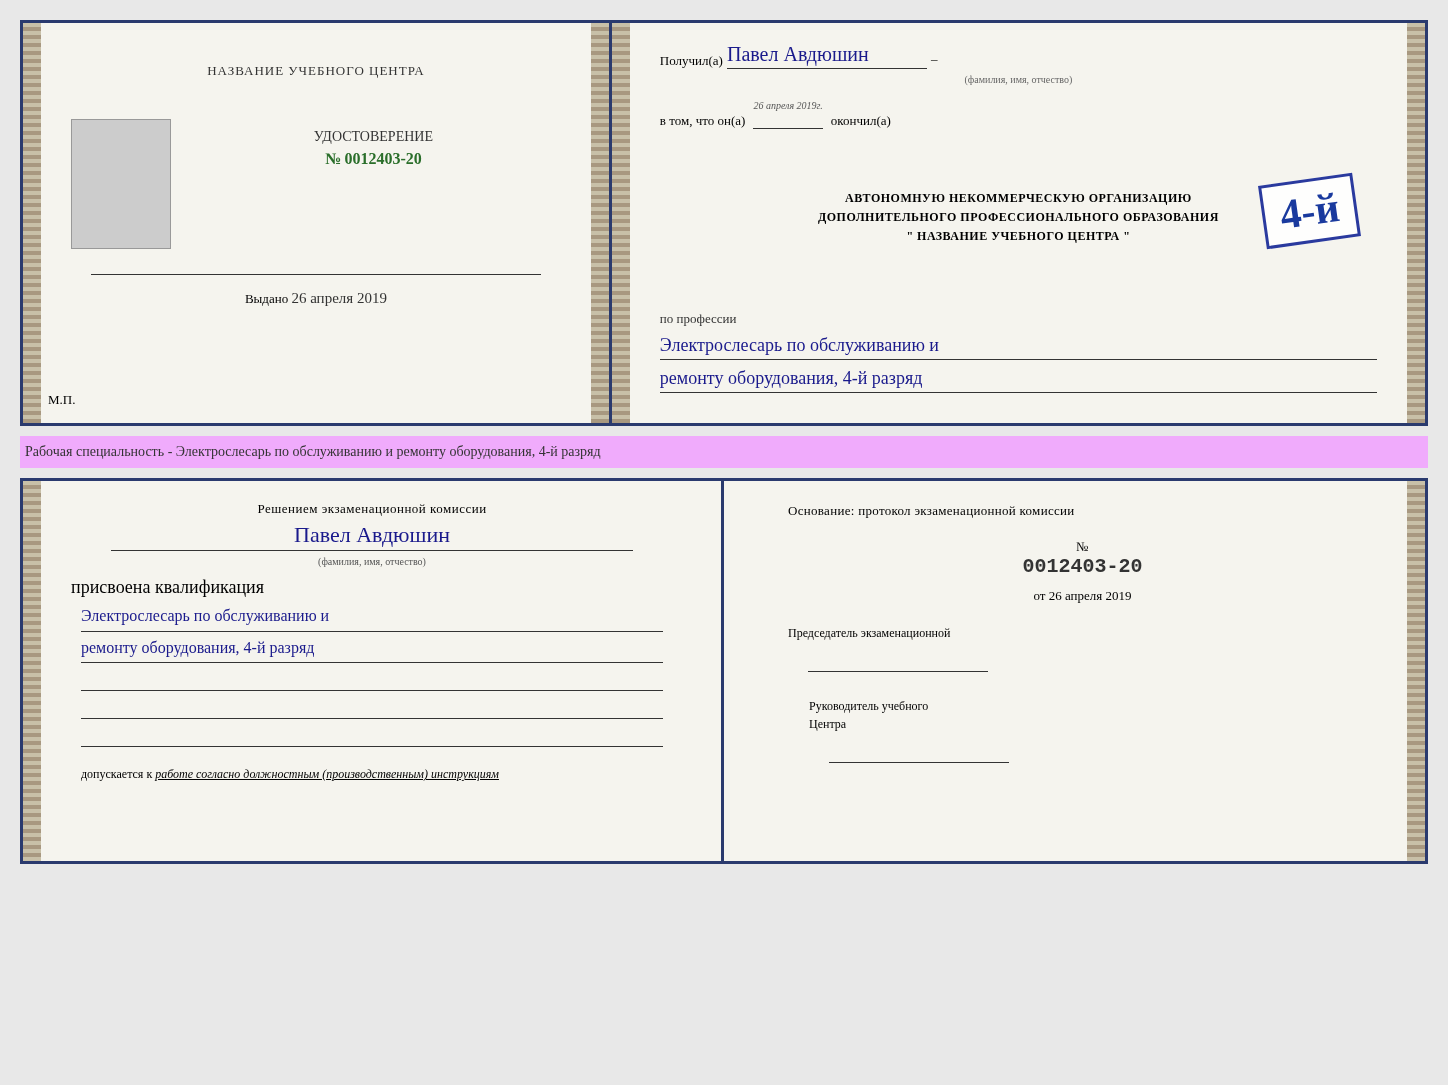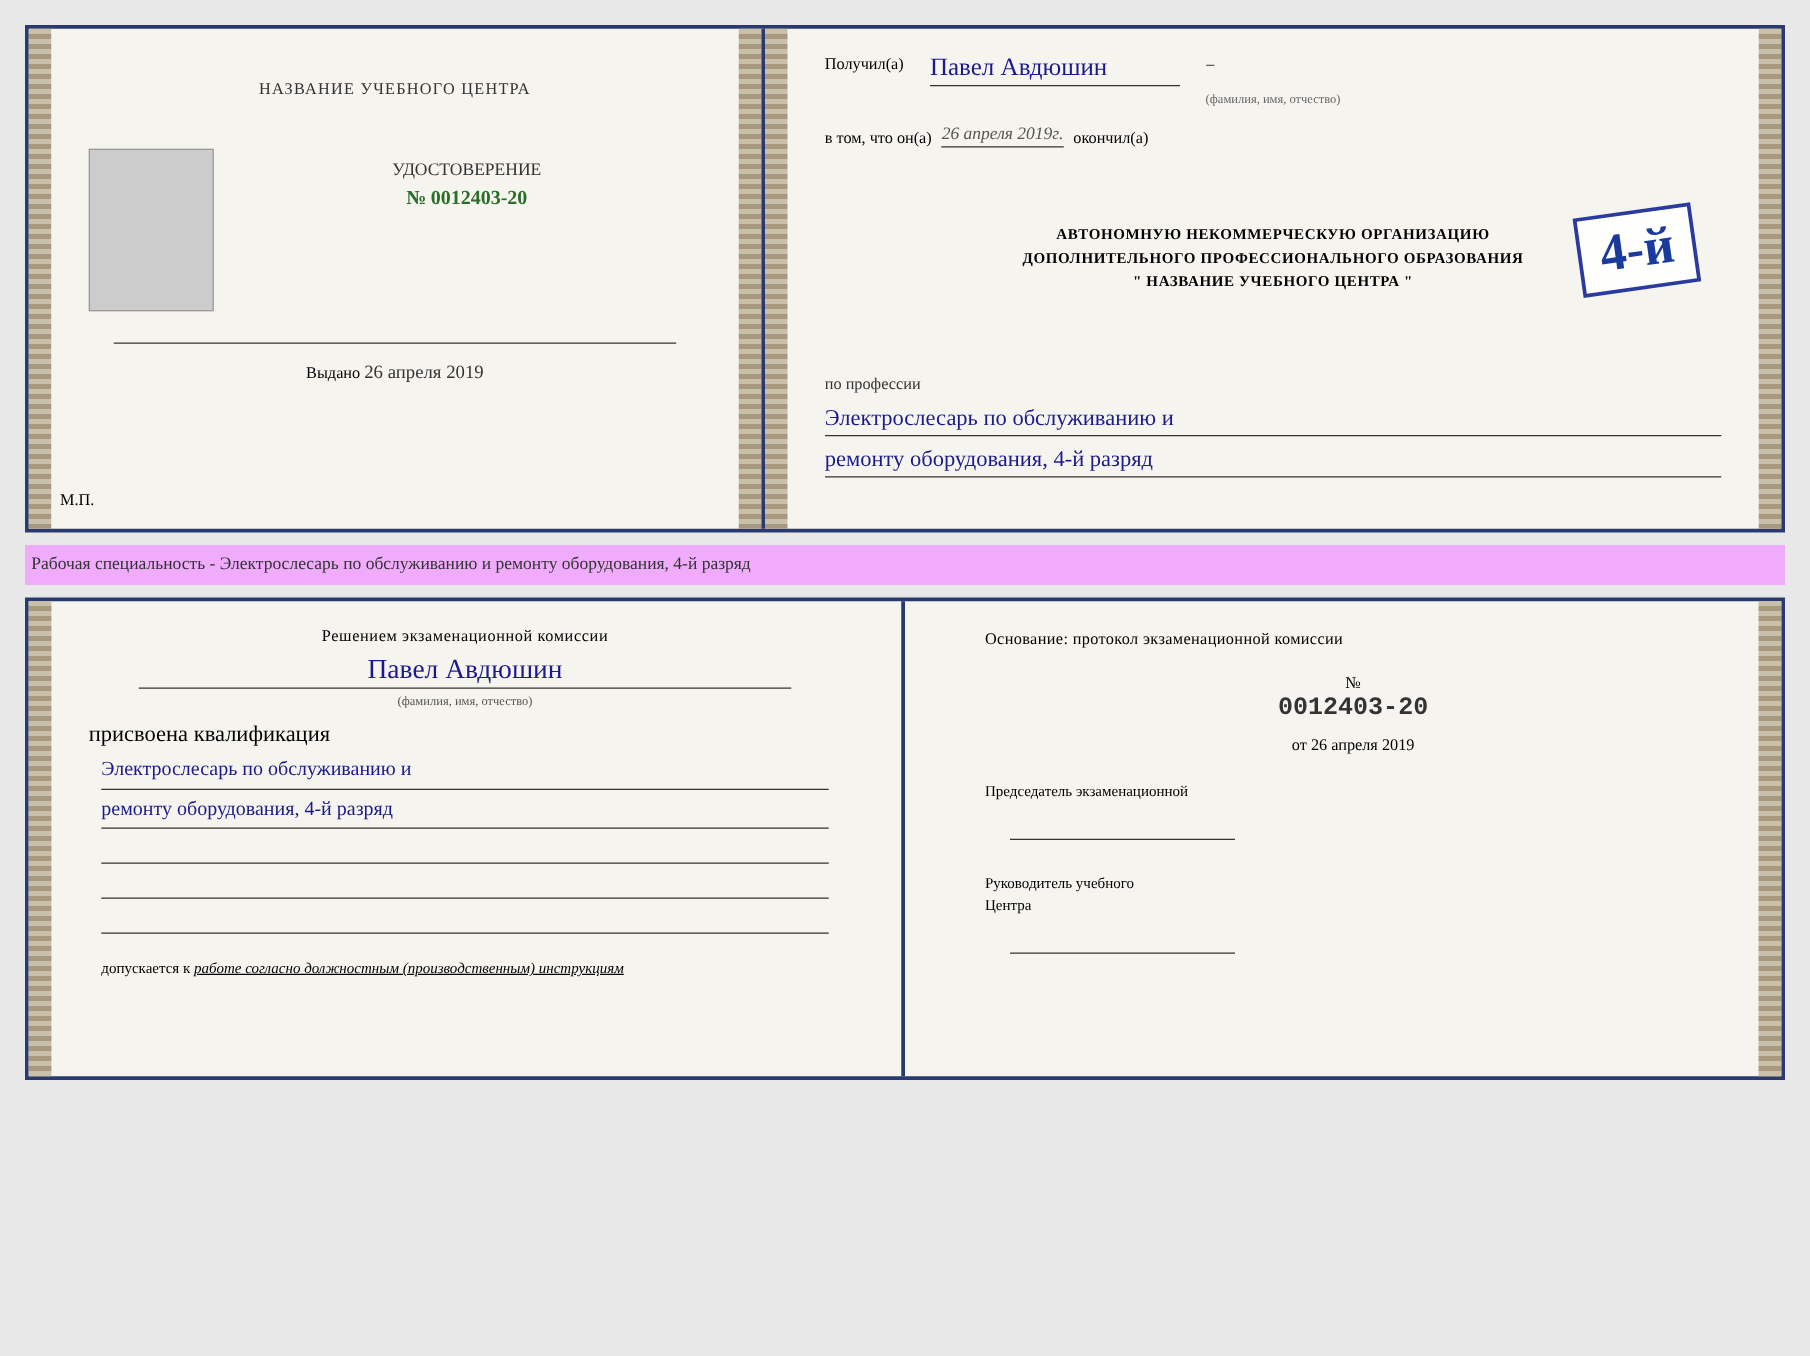--- a/index.html
+++ b/index.html
@@ -103,21 +103,22 @@
     .mp-line {
       position: absolute;
       bottom: 15px;
       left: 25px;
       font-size: 13px;
     }
 
     
     .recipient-line {
       display: flex;
-      gap: 21px;
+      align-items: flex-end;
+      gap: 4px;
       margin-bottom: 5px;
       flex-wrap: wrap;
     }
 
     .recipient-label {
       font-size: 13px;
       white-space: nowrap;
     }
 
     .handwritten-name {
@@ -139,24 +140,24 @@
     .vtom-line {
       margin-top: 15px;
       font-size: 13px;
       display: flex;
       align-items: flex-end;
       gap: 8px;
     }
 
     .date-handwritten {
       font-family: 'Segoe Script', 'Brush Script MT', cursive;
-      font-size: 14px;
+      font-size: 10px;
       color: #555;
       border-bottom: 1px solid #333;
-      padding-bottom: 1px;
+      padding-bottom: 17px;
       font-style: italic;
     }
 
     .stamp-container {
       position: relative;
       margin: 10px 0;
     }
 
     .stamp-box {
       border: 3px solid #2a3a9e;
@@ -460,21 +461,21 @@
           <span>26 апреля 2019</span>
         </div>
 
         <div class="signature-block">
           <div class="sig-title">
             <div>Председатель экзаменационной</div>
           </div>
           <div class="sig-line"></div>
         </div>
 
-        <div class="signature-block" style="margin-top:25px;">
+        <div class="signature-block" style="margin-top:25px;margin-left:21px;">
           <div class="sig-title">
             <div>Руководитель учебного</div>
             <div>Центра</div>
           </div>
           <div class="sig-line"></div>
         </div>
       </div>
 
       <div style="position:absolute; right:0; top:0; width:20px; height:100%; display:flex; flex-direction:column; justify-content:center; align-items:center; gap:8px; font-size:9px; color:#888;">
         <span>–</span>

